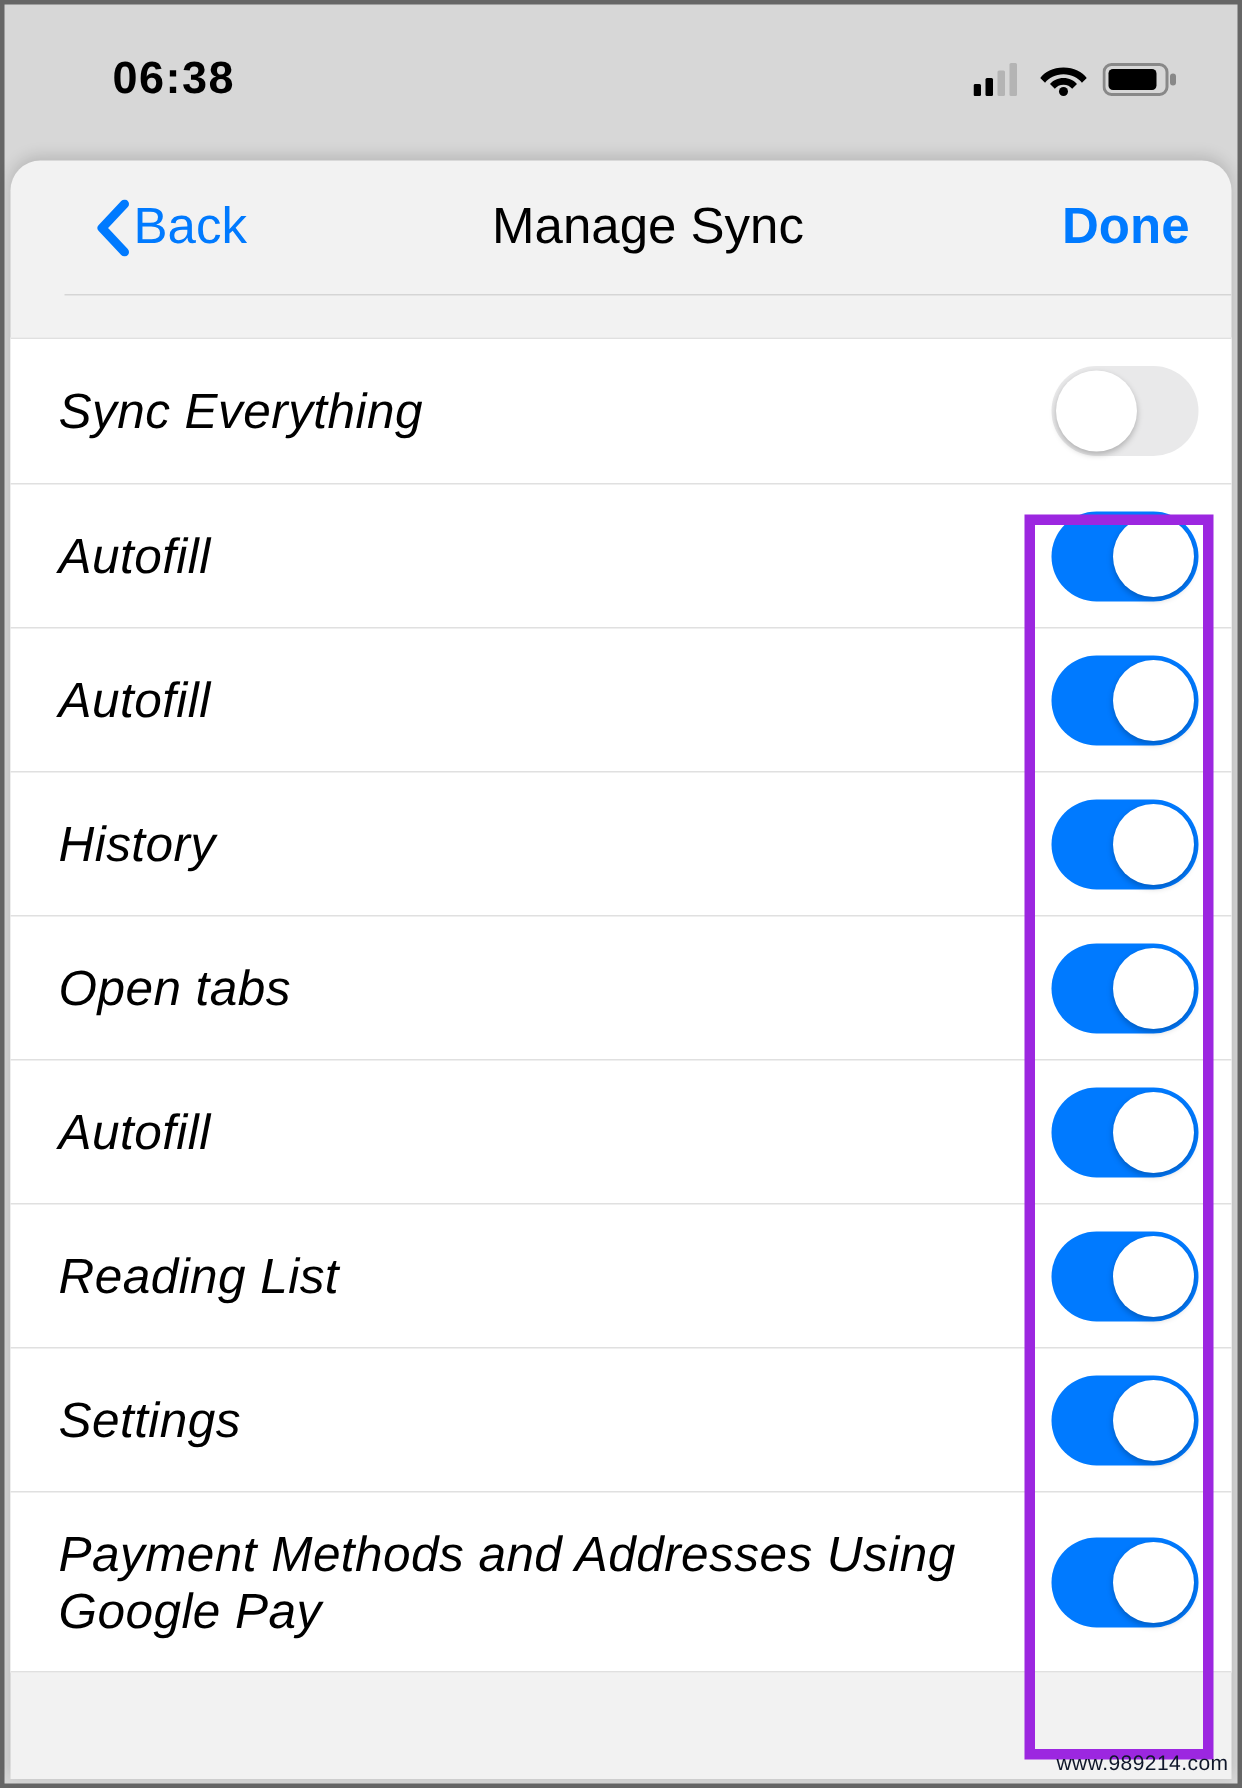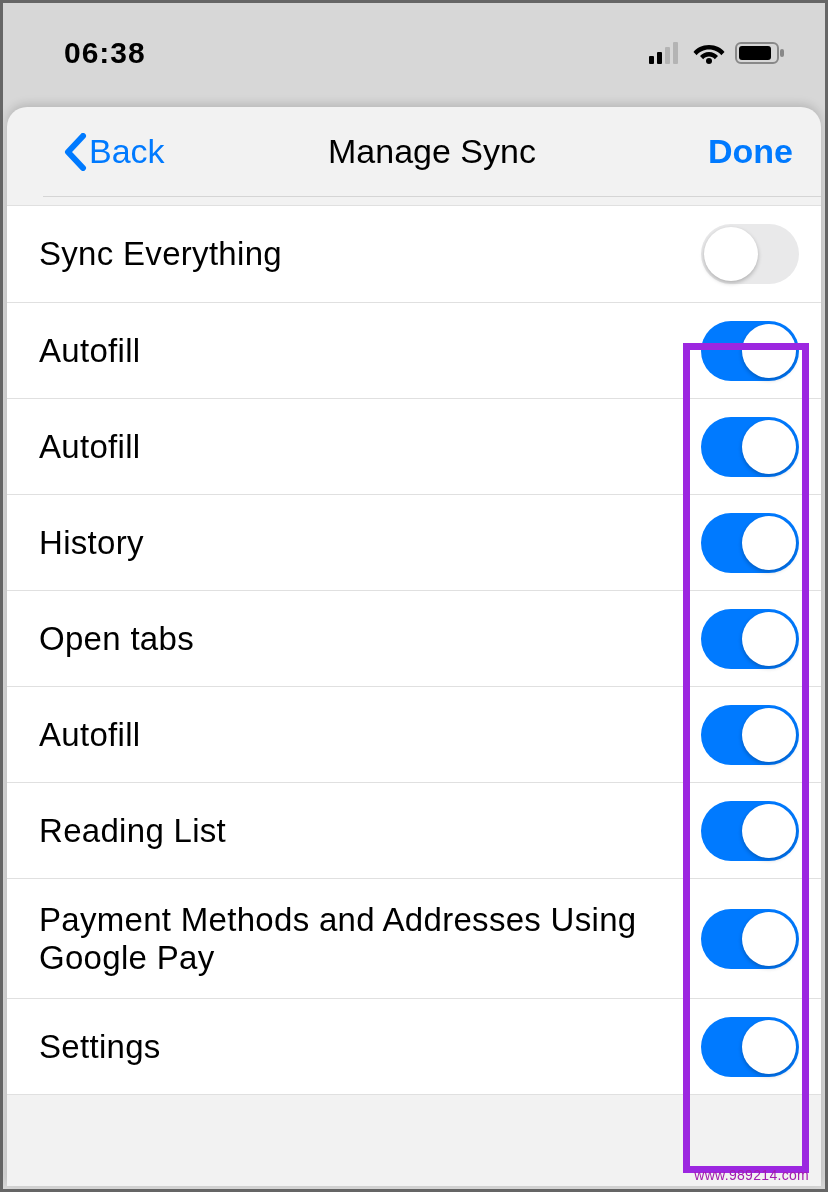--- a/index.html
+++ b/index.html
@@ -24,21 +24,21 @@
       display: flex;
       justify-content: space-between;
       align-items: center;
       padding: 0 40px;
     }
     .status-time {
       font-size: 30px;
       font-weight: 600;
       color: #000;
       letter-spacing: 1px;
-      margin-left: 21px;
+      margin-left: 32px;
     }
     .status-right {
       display: flex;
       align-items: center;
       gap: 10px;
     }
     .icon-svg { display: block; }
 
     
     .sheet {
@@ -81,21 +81,22 @@
       position: absolute;
       right: 28px;
       color: #007aff;
       font-size: 34px;
       font-weight: 600;
       cursor: pointer;
       text-align: center;
     }
     .list {
       background: #fff;
-      margin-top: 8px;
+      margin-top: 28px;
+      font-style: italic;
     }
     .row {
       display: flex;
       align-items: center;
       justify-content: space-between;
       min-height: 96px;
       padding-left: 32px;
       padding-right: 22px;
       border-bottom: 1px solid #e0e0e0;
     }
@@ -132,24 +133,24 @@
     .toggle.off .knob { left: 3px; }
 
     
     .highlight-box {
       position: absolute;
       border: 7px solid #9c27e0;
       pointer-events: none;
     }
     .watermark {
       position: absolute;
-      right: 16px;
+      right: 6px;
       bottom: 6px;
       font-size: 14px;
-      color: #a21caf;
+      color: #0f172a;
       letter-spacing: 0.3px;
     }
   </style>
 </head>
 <body>
 
 <div class="frame">
 
   <div class="statusbar">
     <span class="status-time">06:38</span>
@@ -235,33 +236,33 @@
           </div>
       </div>
 
       <div class="row">
         <span class="row-label">Reading List</span>
         <div class="toggle on">
             <div class="knob"></div>
           </div>
       </div>
 
+      <div class="row">
+        <span class="row-label">Settings</span>
+        <div class="toggle on">
+            <div class="knob"></div>
+          </div>
+      </div>
+
       <div class="row row-tall">
         <span class="row-label">Payment Methods and Addresses Using Google Pay</span>
         <div class="toggle on">
             <div class="knob"></div>
           </div>
       </div>
 
-      <div class="row">
-        <span class="row-label">Settings</span>
-        <div class="toggle on">
-            <div class="knob"></div>
-          </div>
-      </div>
-
     </div>
   </div>
 
   <div class="highlight-box" style="left:680px; top:340px; width:126px; height:830px;"></div>
 
   <div class="watermark">www.989214.com</div>
 </div>
 
 </body></html>

